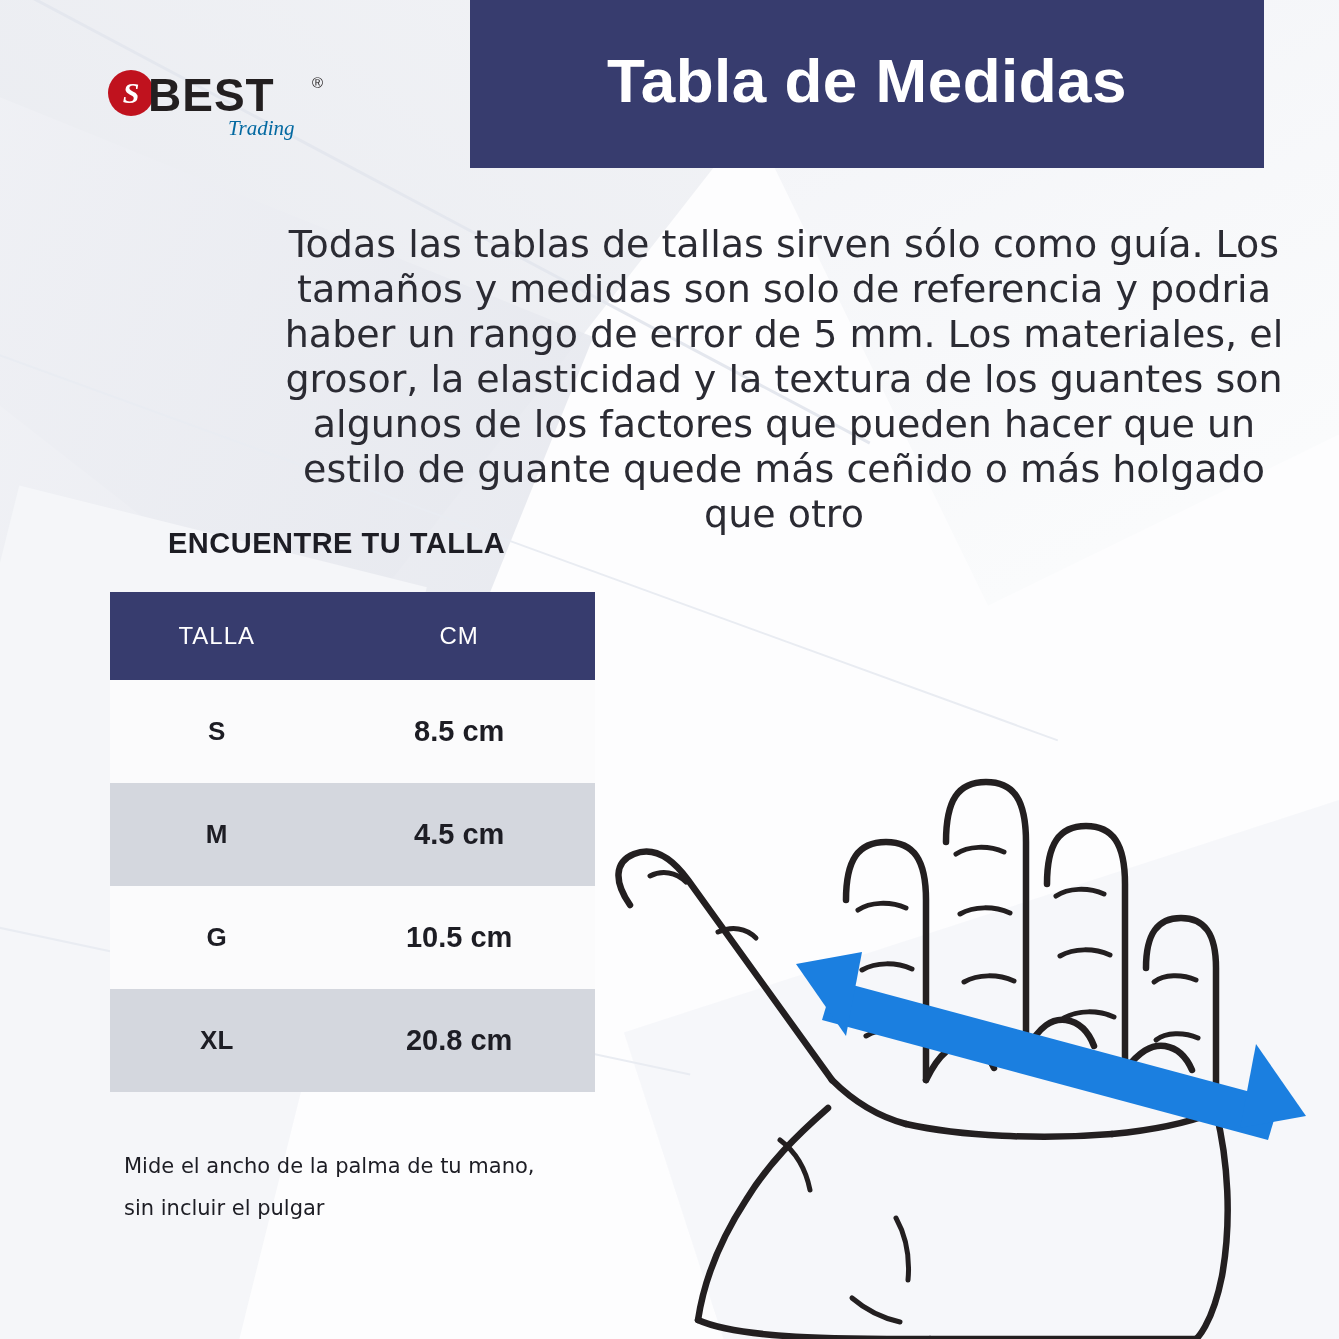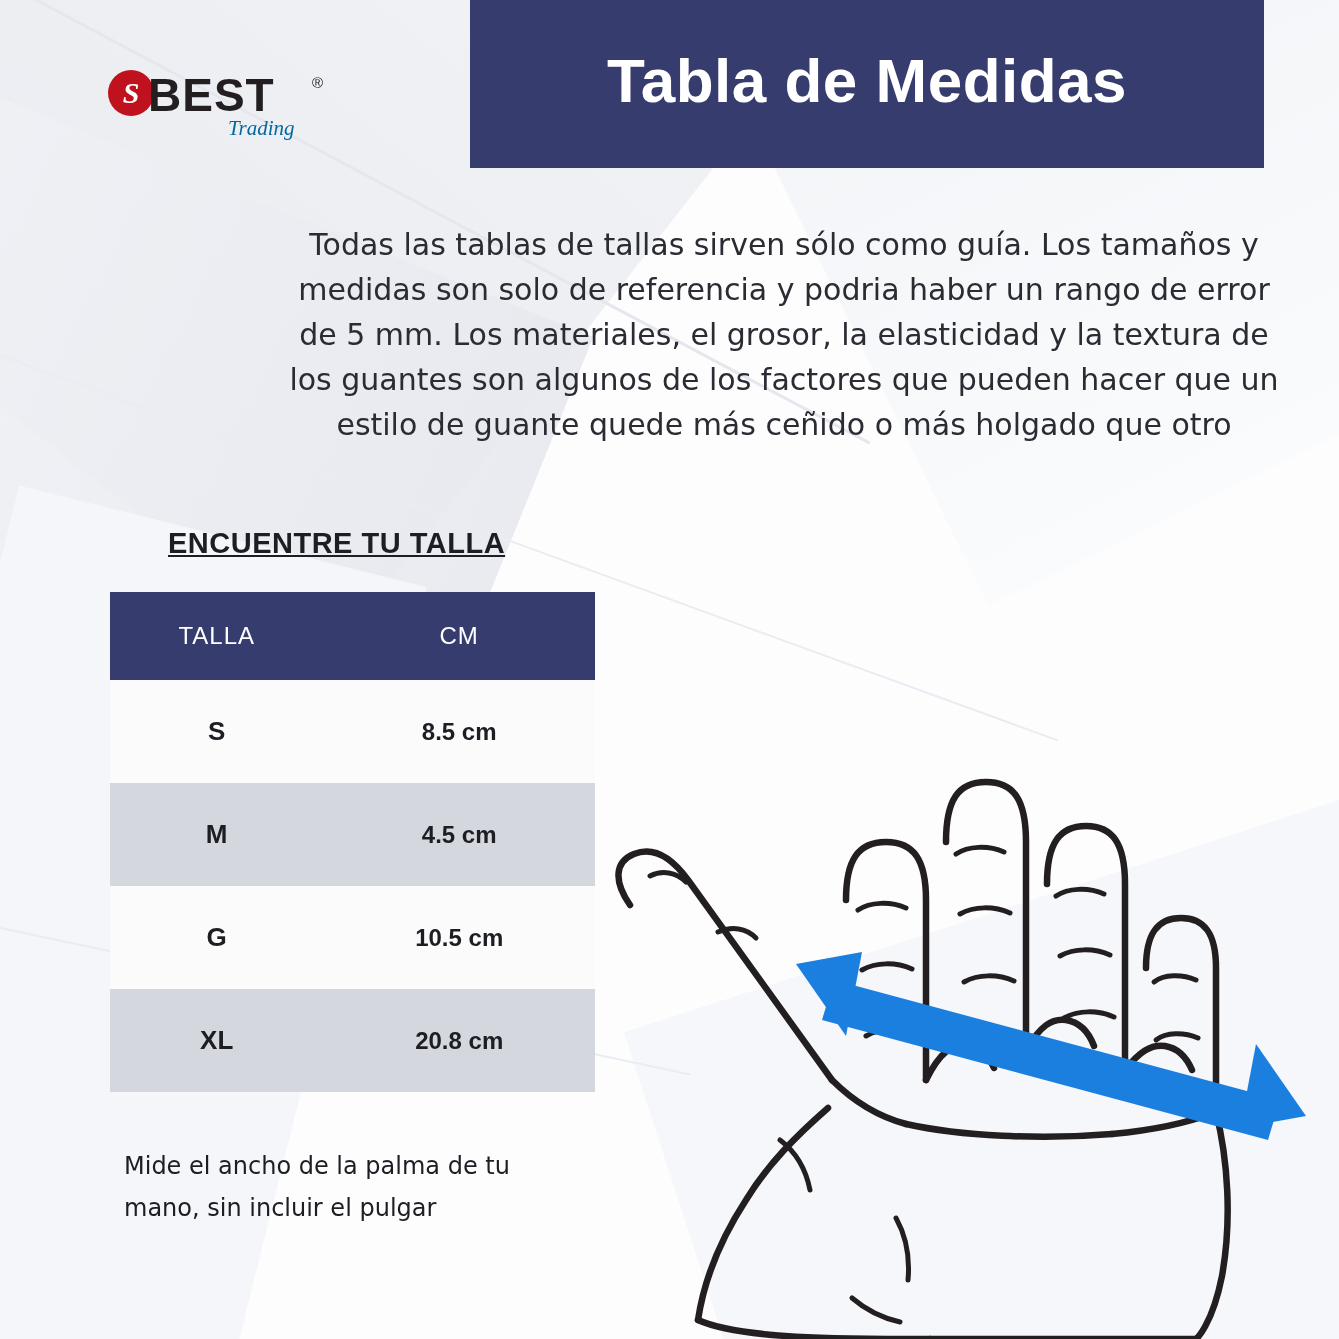--- a/index.html
+++ b/index.html
@@ -158,36 +158,35 @@
     font-family: "Liberation Serif", serif;
   }
 
   
   .intro {
     position: absolute;
     left: 278px;
     top: 222px;
     width: 1012px;
     text-align: center;
-    font-size: 30px;
+    font-size: 38px;
     line-height: 45px;
     color: #2b2b33;
     font-family: "DejaVu Sans", sans-serif;
   }
 
   
   .find-size {
     position: absolute;
     left: 168px;
     top: 527px;
     font-size: 29px;
     font-weight: bold;
     letter-spacing: .5px;
     color: #1d1d24;
-    text-decoration: underline;
   }
 
   
   .size-table {
     position: absolute;
     left: 110px;
     top: 592px;
     width: 485px;
     border-collapse: collapse;
     table-layout: fixed;
@@ -205,38 +204,38 @@
     height: 101px;
     vertical-align: middle;
     text-align: center;
     color: #1d1d24;
     font-weight: bold;
   }
   .size-table td.talla {
     font-size: 26px;
   }
   .size-table td.cm {
-    font-size: 24px;
+    font-size: 29px;
   }
   .size-table tr.odd td {
     background: #fbfbfc;
   }
   .size-table tr.even td {
     background: #d4d7de;
   }
   .col-talla { width: 44%; }
   .col-cm { width: 56%; }
 
   
   .footnote {
     position: absolute;
     left: 124px;
     top: 1145px;
     width: 440px;
-    font-size: 24px;
+    font-size: 21px;
     line-height: 42px;
     color: #1d1d24;
     font-family: "DejaVu Sans", sans-serif;
   }
 
   
   .hand-wrap {
     position: absolute;
     left: 600px;
     top: 440px;

